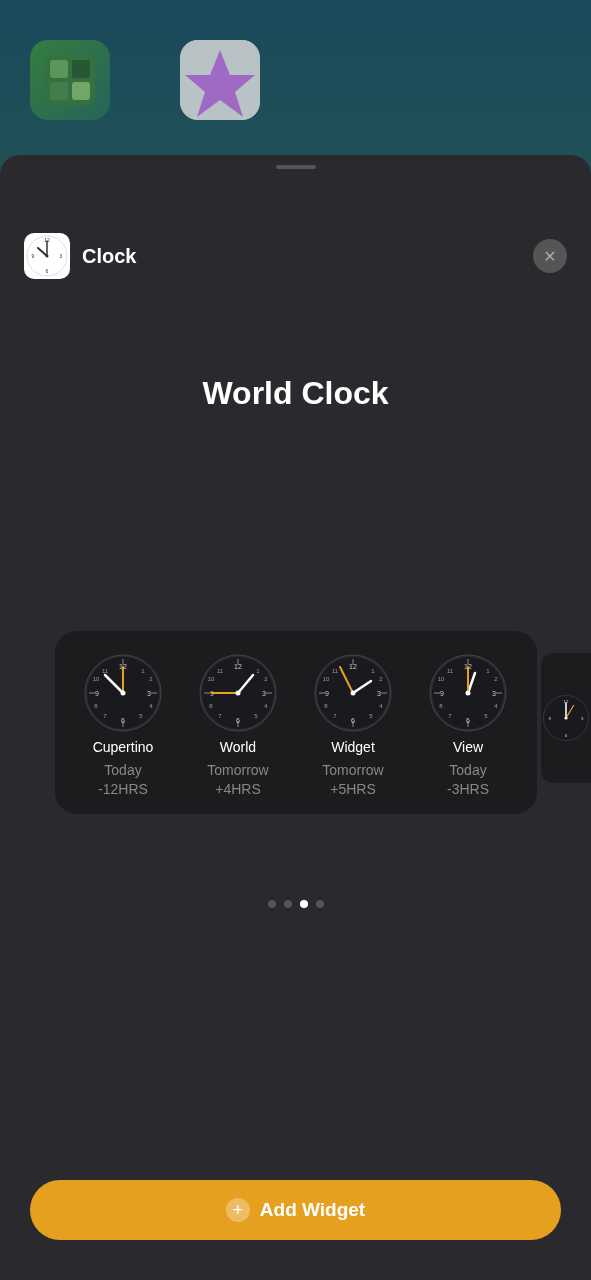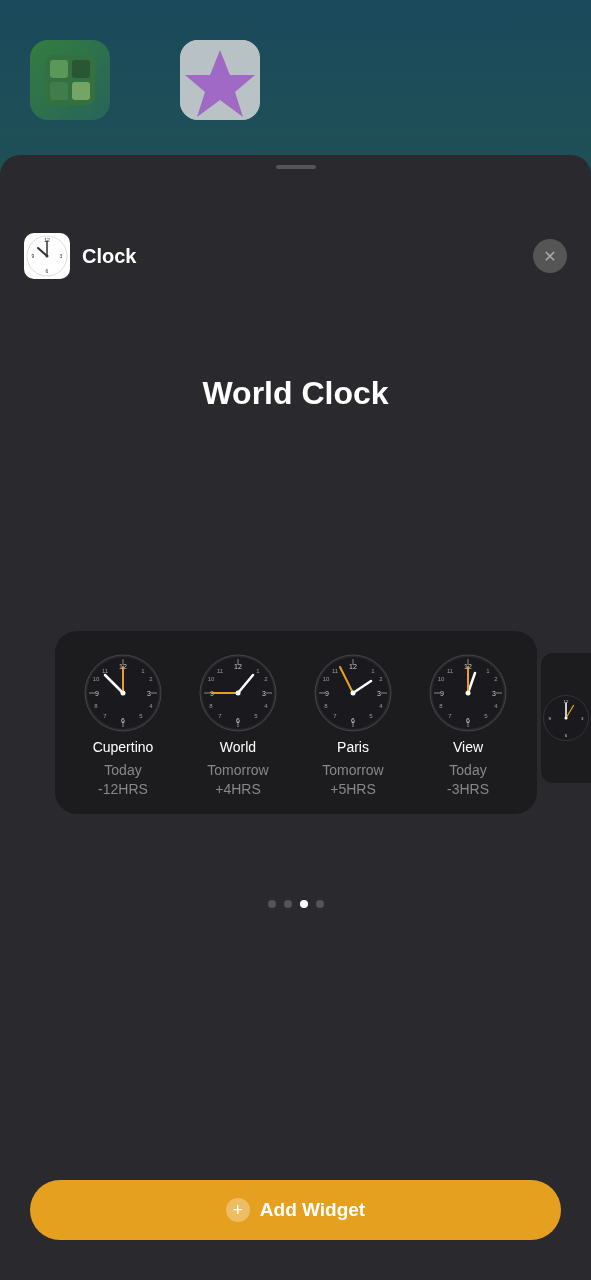--- a/index.html
+++ b/index.html
@@ -408,21 +408,21 @@
             <text x="13" y="55" text-anchor="middle" font-size="6" fill="#999" font-family="Arial">8</text>
             <text x="13" y="28" text-anchor="middle" font-size="6" fill="#999" font-family="Arial">10</text>
             <text x="22" y="20" text-anchor="middle" font-size="6" fill="#999" font-family="Arial">11</text>
 
             <line x1="40" y1="40" x2="58" y2="28" stroke="white" stroke-width="2.5" stroke-linecap="round"></line>
 
             <line x1="40" y1="40" x2="27" y2="14" stroke="#e8a020" stroke-width="2" stroke-linecap="round"></line>
             <circle cx="40" cy="40" r="2.5" fill="white"></circle>
           </svg>
         </div>
-        <span class="city-name">Paris</span>
+        <span class="city-name">Widget</span>
         <div class="city-day">
           <span>Tomorrow</span><br>
           <span>+5HRS</span>
         </div>
       </div>
 
       <div class="clock-item">
         <div class="analog-clock">
           <svg width="80" height="80" viewBox="0 0 80 80">
             <circle cx="40" cy="40" r="38" fill="#2a2a2e" stroke="#444" stroke-width="1"></circle>

